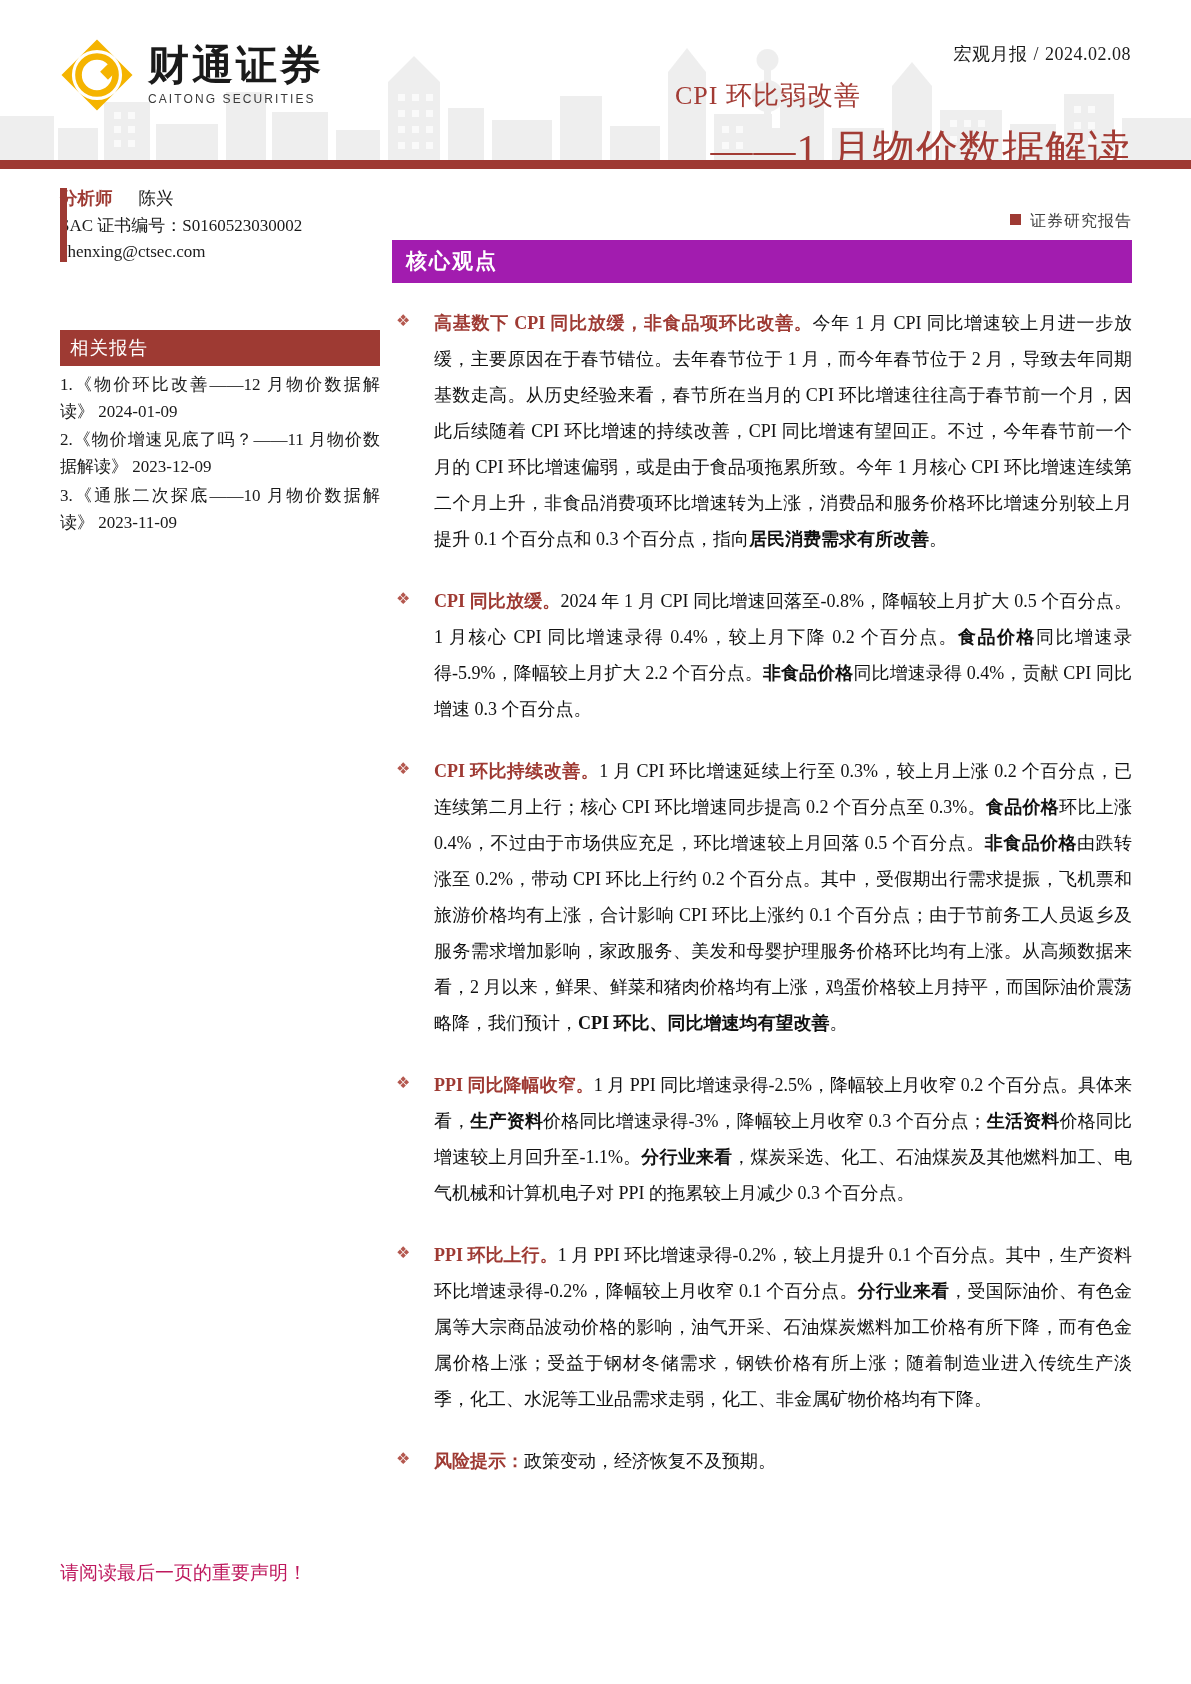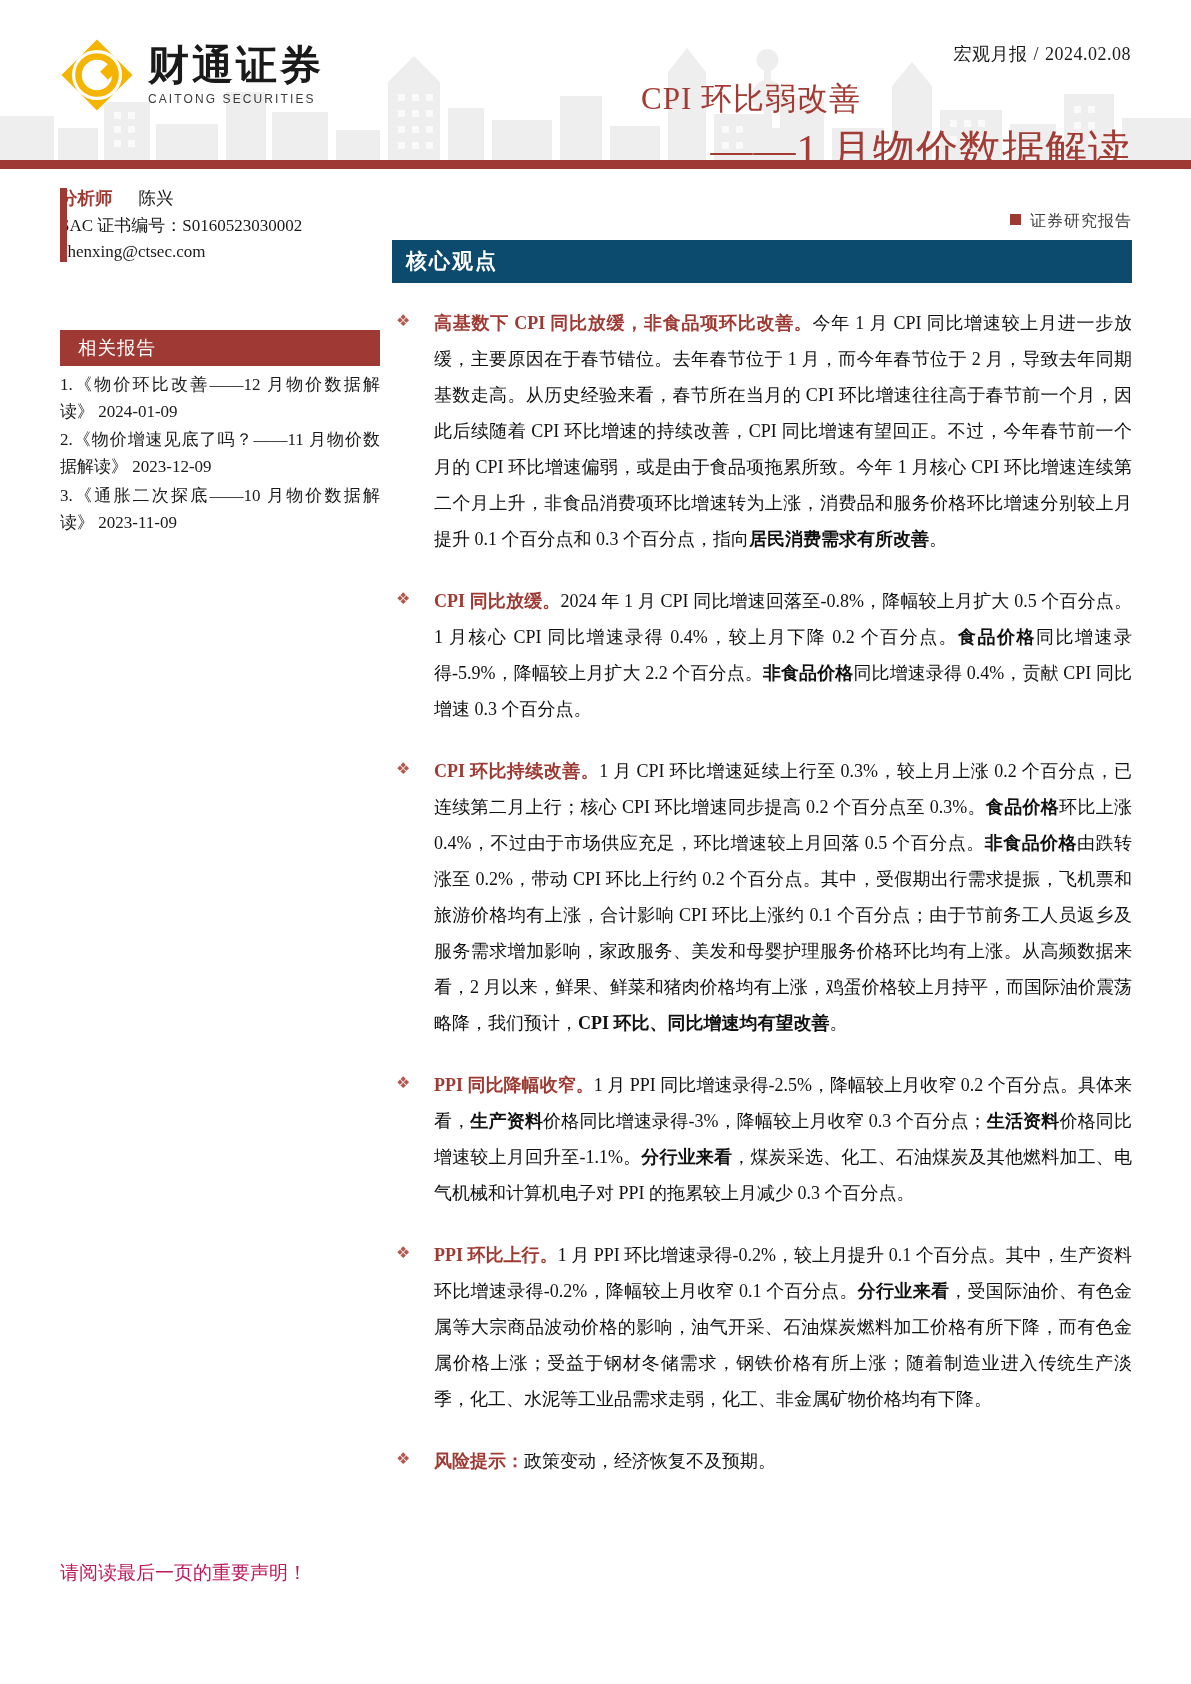--- a/index.html
+++ b/index.html
@@ -64,21 +64,21 @@
     font-size: 18px;
     color: #1a1a1a;
     letter-spacing: 0.5px;
     white-space: nowrap;
   }
   .kicker .sep { margin: 0 6px; }
 
   .title-main {
     position: absolute;
     right: 330px; top: 78px;
-    font-size: 31px;
+    font-size: 26px;
     color: #a23b34;
     white-space: nowrap;
     letter-spacing: 1px;
   }
   .title-sub {
     position: absolute;
     right: 60px; top: 122px;
     font-size: 42px;
     color: #a23b34;
     white-space: nowrap;
@@ -124,21 +124,21 @@
     color: #1a1a1a;
     line-height: 1.55;
     white-space: nowrap;
   }
 
   .related-head {
     margin-top: 64px;
     background: #9e3a33;
     color: #ffffff;
     font-size: 18.5px;
-    padding: 5px 10px 6px 18px;
+    padding: 5px 10px 6px 10px;
     letter-spacing: 1px;
   }
   .related-list {
     margin: 6px 0 0 0;
     padding: 0;
     list-style: none;
   }
   .related-item {
     font-size: 17px;
     color: #1a1a1a;
@@ -162,21 +162,21 @@
     margin-top: 41px;
   }
   .report-tag .sq {
     display: inline-block;
     width: 11px; height: 11px;
     background: #9e3a33;
     margin-right: 9px;
     vertical-align: 1px;
   }
   .section-head {
-    background: #0c4a6e;
+    background: #a21caf;
     color: #ffffff;
     font-size: 21px;
     font-weight: bold;
     padding: 7px 14px 8px 14px;
     letter-spacing: 2px;
   }
 
   .bullets { margin-top: 22px; }
   .bullet {
     display: flex;

